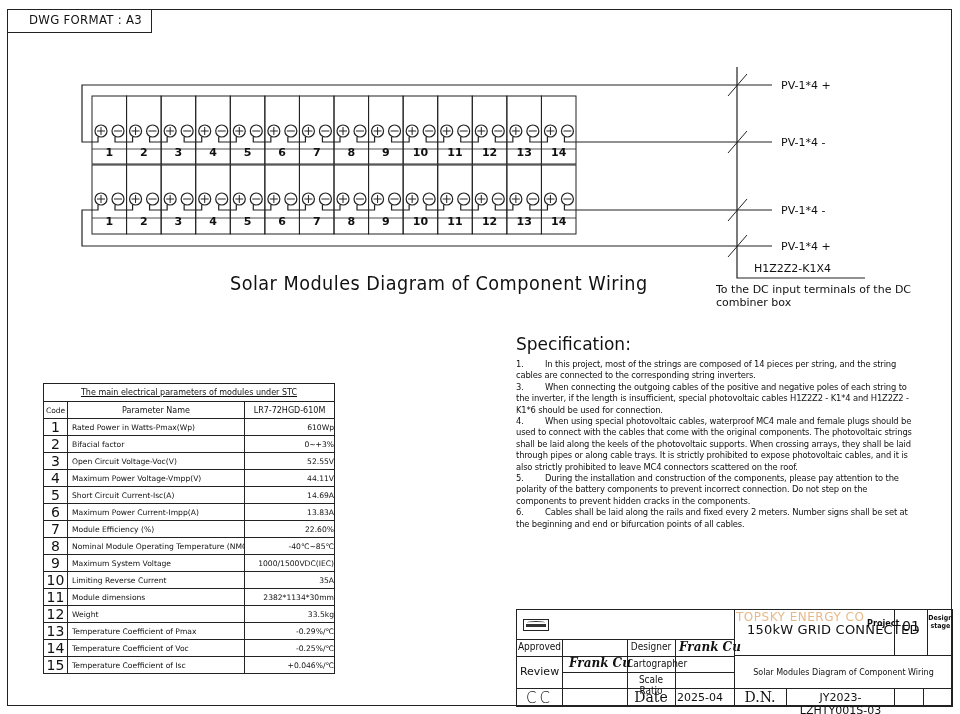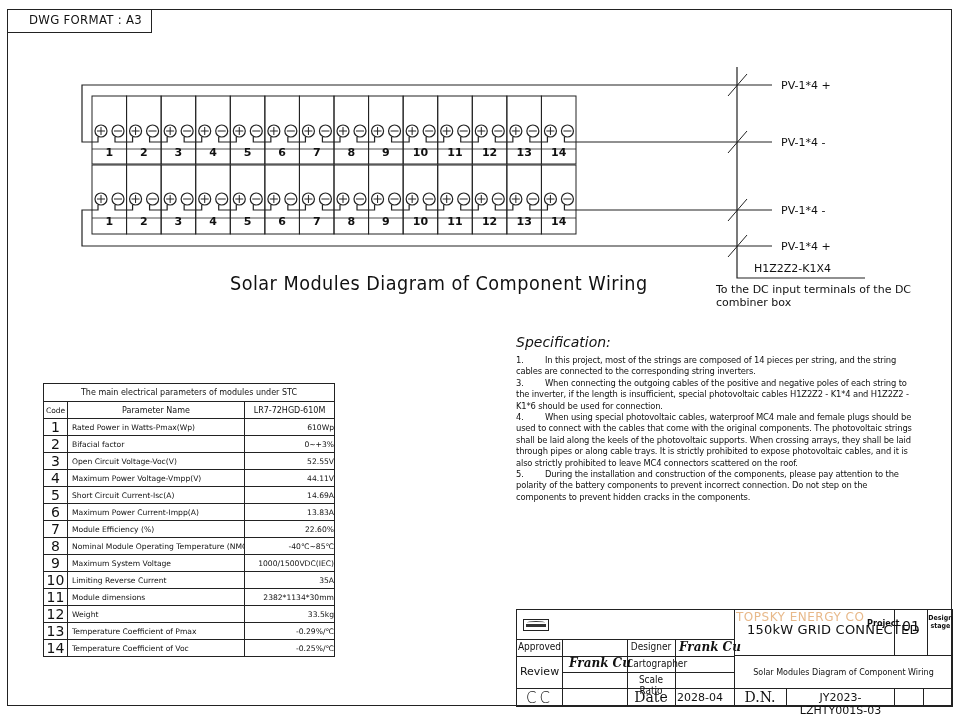--- a/index.html
+++ b/index.html
@@ -5,29 +5,29 @@
   html,body{margin:0;padding:0;background:#fff;}
   body{width:960px;height:714px;position:relative;overflow:hidden;font-family:"DejaVu Sans",sans-serif;color:#111;}
   #frame{position:absolute;left:7px;top:9px;width:945px;height:697px;border:1.5px solid #222;box-sizing:border-box;}
   #fmt{position:absolute;left:7px;top:9px;width:145px;height:24px;border:1.5px solid #222;border-top:none;border-left:none;box-sizing:border-box;font-size:13px;line-height:22px;padding-left:22px;letter-spacing:0.3px;font-family:"DejaVu Sans Condensed","DejaVu Sans",sans-serif;}
   svg#wiring{position:absolute;left:0;top:0;}
   .lbl{font-family:"DejaVu Sans",sans-serif;font-size:11px;fill:#111;}
   #diag-title{position:absolute;left:230px;top:272px;font-size:19px;font-family:"DejaVu Sans",sans-serif;font-weight:normal;letter-spacing:0.5px;transform:scaleX(0.93);transform-origin:left;}
   #dest{position:absolute;left:716px;top:283px;font-size:11px;}
   #cable{position:absolute;left:754px;top:262px;font-size:11px;}
   #spec{position:absolute;left:516px;top:334px;width:400px;}
-  #spec .h{font-size:14px;margin-bottom:4px;font-style:italic;}
+  #spec .h{font-size:17px;margin-bottom:4px;}
   #spec .p{font-size:9.3px;line-height:11.4px;font-family:"DejaVu Sans Condensed","DejaVu Sans",sans-serif;letter-spacing:-0.15px;}
   #spec .p .n{display:inline-block;width:29px;}
   table.param{position:absolute;left:43px;top:383px;width:291px;border-collapse:collapse;table-layout:fixed;}
   table.param td{border:1px solid #222;padding:0;height:16px;font-size:7.6px;white-space:nowrap;overflow:hidden;}
   table.param td.code{text-align:center;font-size:14px;line-height:15px;}
   table.param td.name{padding-left:4px;}
   table.param td.val{text-align:right;}
-  table.param tr.title td{height:17px;text-align:center;font-size:8px;}
+  table.param tr.title td{height:17px;text-align:center;font-size:8px;text-decoration:underline;}
   table.param tr.hdr td{text-align:center;font-size:8px;}
   #tb{position:absolute;left:516px;top:609px;width:437px;height:98px;border:1px solid #222;box-sizing:border-box;}
   .tbc{position:absolute;box-sizing:border-box;font-size:10px;}
   .line{position:absolute;background:#222;}
   .sig{font-family:"DejaVu Serif",serif;font-style:italic;font-weight:bold;font-size:12px;}
   .narrow{font-family:"DejaVu Sans Condensed","DejaVu Sans",sans-serif;}
 </style>
 </head>
 <body>
 
@@ -370,20 +370,21 @@
 <div id="cable">H1Z2Z2-K1X4</div>
 <div id="dest">To the DC input terminals of the DC combiner box</div>
 
 <div id="spec">
   <div class="h">Specification:</div>
   <div id="spec-items">
       <div class="p"><span class="n">1.</span><span>In this project, most of the strings are composed of 14 pieces per string, and the string cables are connected to the corresponding string inverters.</span></div>
       <div class="p"><span class="n">3.</span><span>When connecting the outgoing cables of the positive and negative poles of each string to the inverter, if the length is insufficient, special photovoltaic cables H1Z2Z2 - K1*4 and H1Z2Z2 - K1*6 should be used for connection.</span></div>
       <div class="p"><span class="n">4.</span><span>When using special photovoltaic cables, waterproof MC4 male and female plugs should be used to connect with the cables that come with the original components. The photovoltaic strings shall be laid along the keels of the photovoltaic supports. When crossing arrays, they shall be laid through pipes or along cable trays. It is strictly prohibited to expose photovoltaic cables, and it is also strictly prohibited to leave MC4 connectors scattered on the roof.</span></div>
       <div class="p"><span class="n">5.</span><span>During the installation and construction of the components, please pay attention to the polarity of the battery components to prevent incorrect connection. Do not step on the components to prevent hidden cracks in the components.</span></div>
+      <div class="p"><span class="n">6.</span><span>Cables shall be laid along the rails and fixed every 2 meters. Number signs shall be set at the beginning and end or bifurcation points of all cables.</span></div>
     </div>
 </div>
 
 <table class="param">
   <colgroup>
       <col style="width:24px">
       <col style="width:177px">
       <col style="width:90px">
     </colgroup>
   <tbody id="ptbody">
@@ -458,20 +459,25 @@
       <tr>
         <td class="code">13</td>
         <td class="name">Temperature Coefficient of Pmax</td>
         <td class="val">-0.29%/℃</td>
       </tr>
       <tr>
         <td class="code">14</td>
         <td class="name">Temperature Coefficient of Voc</td>
         <td class="val">-0.25%/℃</td>
       </tr>
+      <tr>
+        <td class="code">15</td>
+        <td class="name">Temperature Coefficient of Isc</td>
+        <td class="val">+0.046%/℃</td>
+      </tr>
     </tbody>
 </table>
 
 <div id="tb">
 
   <div class="line" style="left:0;top:29px;width:217px;height:1px;"></div>
   <div class="line" style="left:0;top:46px;width:217px;height:1px;"></div>
   <div class="line" style="left:45px;top:62px;width:172px;height:1px;"></div>
   <div class="line" style="left:110px;top:62px;width:107px;height:1px;"></div>
   <div class="line" style="left:0;top:78px;width:436px;height:1px;"></div>
@@ -501,18 +507,18 @@
 
   <div class="tbc narrow" style="left:0;top:31px;width:45px;text-align:center;font-size:10px;">Approved</div>
   <div class="tbc" style="left:0;top:55px;width:45px;text-align:center;font-size:11px;">Review</div>
   <div class="tbc sig" style="left:52px;top:46px;">Frank Cu</div>
   <div class="tbc narrow" style="left:110px;top:31px;width:48px;text-align:center;font-size:10px;">Designer</div>
   <div class="tbc sig" style="left:162px;top:30px;">Frank Cu</div>
   <div class="tbc narrow" style="left:110px;top:48px;width:28px;text-align:center;font-size:10px;">Cartographer</div>
   <div class="tbc narrow" style="left:110px;top:64px;width:48px;text-align:center;font-size:10px;">Scale Ratio</div>
   <div class="tbc" style="left:0;top:79px;width:45px;text-align:center;font-size:15px;font-weight:lighter;letter-spacing:3px;">CC</div>
   <div class="tbc" style="left:110px;top:79px;width:48px;text-align:center;font-size:14px;font-family:'DejaVu Serif',serif;">Date</div>
-  <div class="tbc" style="left:160px;top:81px;font-size:11px;">2028-04</div>
+  <div class="tbc" style="left:160px;top:81px;font-size:11px;">2025-04</div>
   <div class="tbc" style="left:217px;top:48px;width:219px;height:30px;line-height:30px;text-align:center;font-size:8px;">Solar Modules Diagram of Component Wiring</div>
   <div class="tbc" style="left:217px;top:79px;width:52px;text-align:center;font-size:14px;font-family:'DejaVu Serif',serif;">D.N.</div>
   <div class="tbc" style="left:270px;top:81px;width:107px;text-align:center;font-size:11px;">JY2023-LZHTY001S-03</div>
   <div class="tbc" style="left:386px;top:79px;width:29px;text-align:center;font-size:19px;font-family:'DejaVu Serif',serif;margin-top:44px;">E.N.</div>
 </div>
 
 </body></html>

